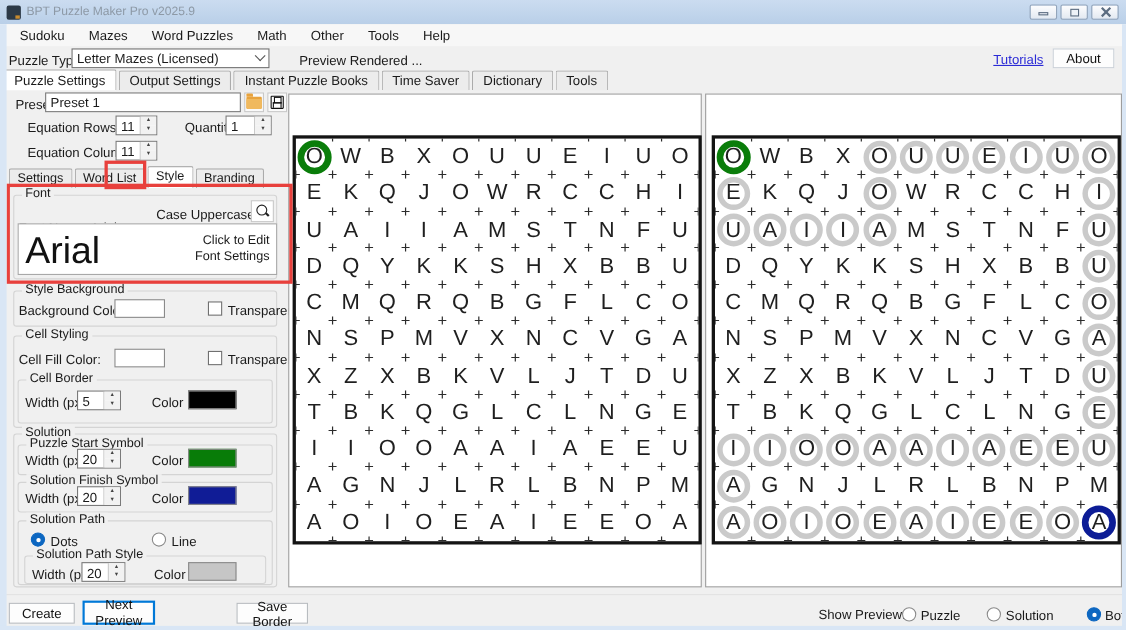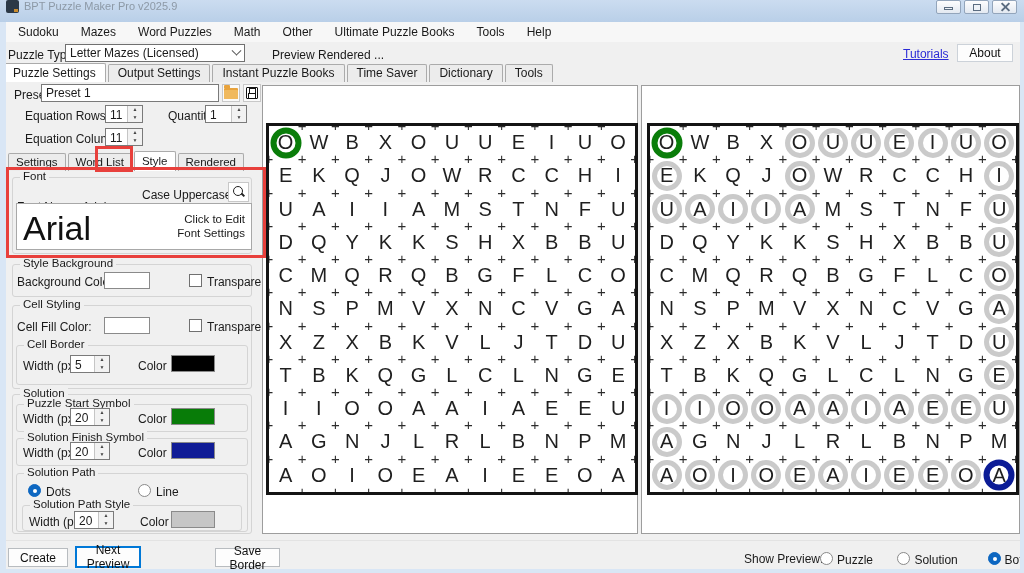--- a/index.html
+++ b/index.html
@@ -2,21 +2,21 @@
 <html><head>
 <meta charset="utf-8">
 <style>
   * { margin:0; padding:0; box-sizing:border-box; }
   html,body { width:1024px; height:573px; }
   body { font-family:"Liberation Sans", sans-serif; font-size:12px; color:#1a1a1a;
          background:#f0f0f0; position:relative; overflow:hidden; }
 
   
   .titlebar { position:absolute; left:0; top:0; width:1024px; height:22px;
-    background:linear-gradient(#cbdcf0,#b9cfe8); display:flex; align-items:flex-start; }
+    background:linear-gradient(#cbdcf0,#b9cfe8); display:flex; align-items:center; }
   .app-icon { width:13px; height:13px; margin:0 5px 0 6px; position:relative;
     background:#2c3947; border-radius:2px; }
   .app-icon:after { content:""; position:absolute; right:1px; bottom:1px; width:4px; height:3px; background:#c98b2e; }
   .title-text { color:#8d99a6; font-size:11px; }
   .win-controls { margin-left:auto; display:flex; gap:3px; margin-right:7px; }
   .win-btn { width:25px; height:14px; border:1px solid #93a5bb; border-radius:2px;
     background:linear-gradient(#fdfdfe,#e3e9f1); position:relative; cursor:pointer; }
   .glyph-min { position:absolute; left:7px; top:6px; width:9px; height:3px; border:1px solid #5b6c80; background:#eef2f7; }
   .glyph-max { position:absolute; left:8px; top:3px; width:8px; height:7px; border:1px solid #5b6c80; background:#eef2f7; }
   .glyph-close { position:absolute; left:50%; top:50%; width:1px; height:1px; }
@@ -117,21 +117,20 @@
       </div>
   </div>
 </div>
 
 <div class="menubar" id="menubar">
     <div class="menu-item">Sudoku</div>
     <div class="menu-item">Mazes</div>
     <div class="menu-item">Word Puzzles</div>
     <div class="menu-item">Math</div>
     <div class="menu-item">Other</div>
-    <div class="menu-item">Ultimate Puzzle Books</div>
     <div class="menu-item">Tools</div>
     <div class="menu-item">Help</div>
   </div>
 
 <div class="toolbar"></div>
 <div class="lbl" style="left:8px; top:48px;">Puzzle Type</div>
 <div class="combo">
   <span>Letter Mazes (Licensed)</span>
   <span class="chev"></span>
 </div>
@@ -181,21 +180,21 @@
   <span class="spin-btns">
       <span class="spin-b">▲</span>
       <span class="spin-b">▼</span>
     </span>
 </div>
 
 <div class="subtabstrip" id="subtabs">
     <div class="subtab">Settings</div>
     <div class="subtab">Word List</div>
     <div class="subtab sel">Style</div>
-    <div class="subtab">Rendered</div>
+    <div class="subtab">Branding</div>
   </div>
 
 <div class="grp" style="left:12px; top:177px; width:240px; height:77px;">
   <span class="grp-title">Font</span>
 </div>
 <div class="lbl" style="left:17px; top:200px;">Font Name: Arial</div>
 <div class="lbl" style="left:142px; top:188px;">Case Uppercase</div>
 <div class="iconbtn" style="left:228px; top:182px; width:21px; height:20px; background:#fff;">
   <span class="mag"></span>
 </div>

